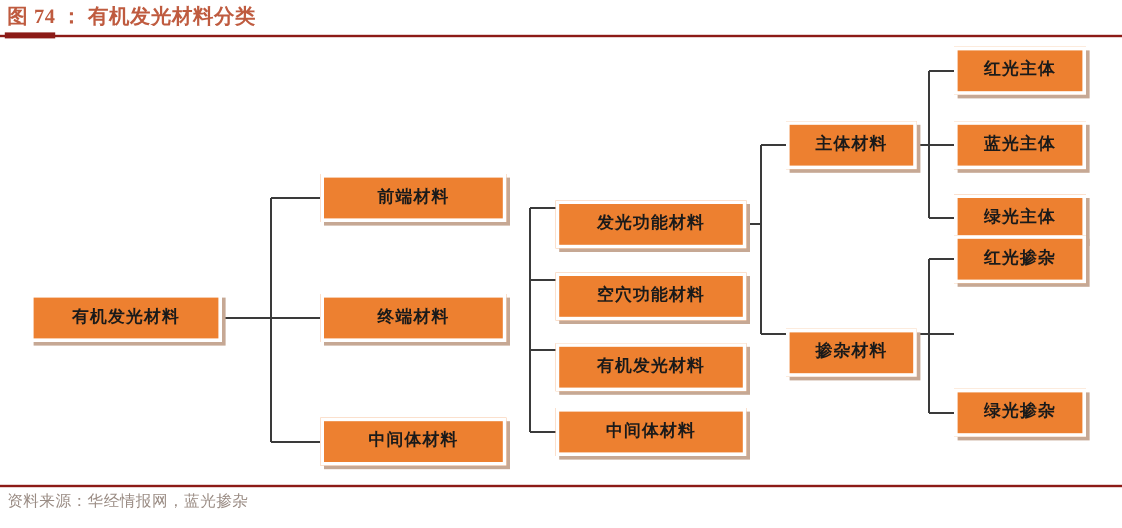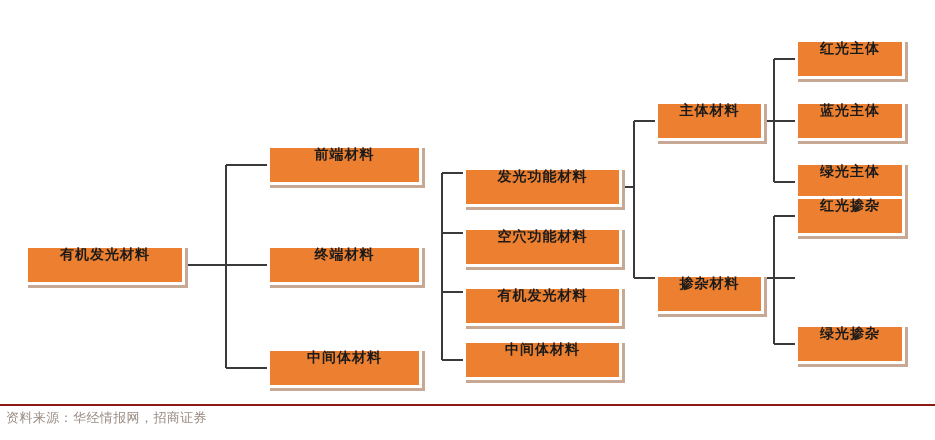--- a/index.html
+++ b/index.html
@@ -92,39 +92,44 @@
   }
 
   
   .node {
     position: absolute;
     box-sizing: border-box;
     background: #ed8030;
     border: 3px solid #ffffff;
     box-shadow: 3px 3px 0 0 #c6a894;
     display: flex;
-    align-items: flex-start;
+    align-items: center;
     justify-content: center;
     z-index: 3;
   }
   .node-label {
     font-family: "Liberation Serif", "DejaVu Serif", serif;
     font-size: 14px;
     font-weight: bold;
     color: #1a1a1a;
     letter-spacing: 1px;
     white-space: nowrap;
     line-height: 1;
   }
 </style>
 </head>
 <body>
 
 <div id="page">
 
+  <div id="header">
+    <div id="title-text">图 74 ： 有机发光材料分类</div>
+    <div id="title-rule"></div>
+    <div id="title-rule-accent"></div>
+  </div>
 
   <div id="canvas">
 
     <svg id="wires" viewBox="0 0 935 368" preserveAspectRatio="none">
       <g stroke="#3a3a3a" stroke-width="1.6" fill="none" shape-rendering="crispEdges">
 
         <line x1="186" y1="231" x2="226" y2="231"></line>
         <line x1="226" y1="131" x2="226" y2="334"></line>
         <line x1="226" y1="131" x2="267" y2="131"></line>
         <line x1="226" y1="231" x2="267" y2="231"></line>
@@ -202,15 +207,15 @@
     <div class="node" style="left:795px; top:162px; width:110px; height:40px;">
       <span class="node-label">红光掺杂</span>
     </div>
     <div class="node" style="left:795px; top:290px; width:110px; height:40px;">
       <span class="node-label">绿光掺杂</span>
     </div>
 
   </div>
 
   <div id="footer-rule"></div>
-  <div id="footer-text">资料来源：华经情报网，招商证券</div>
+  <div id="footer-text">资料来源：华经情报网，蓝光掺杂</div>
 
 </div>
 
 </body></html>

